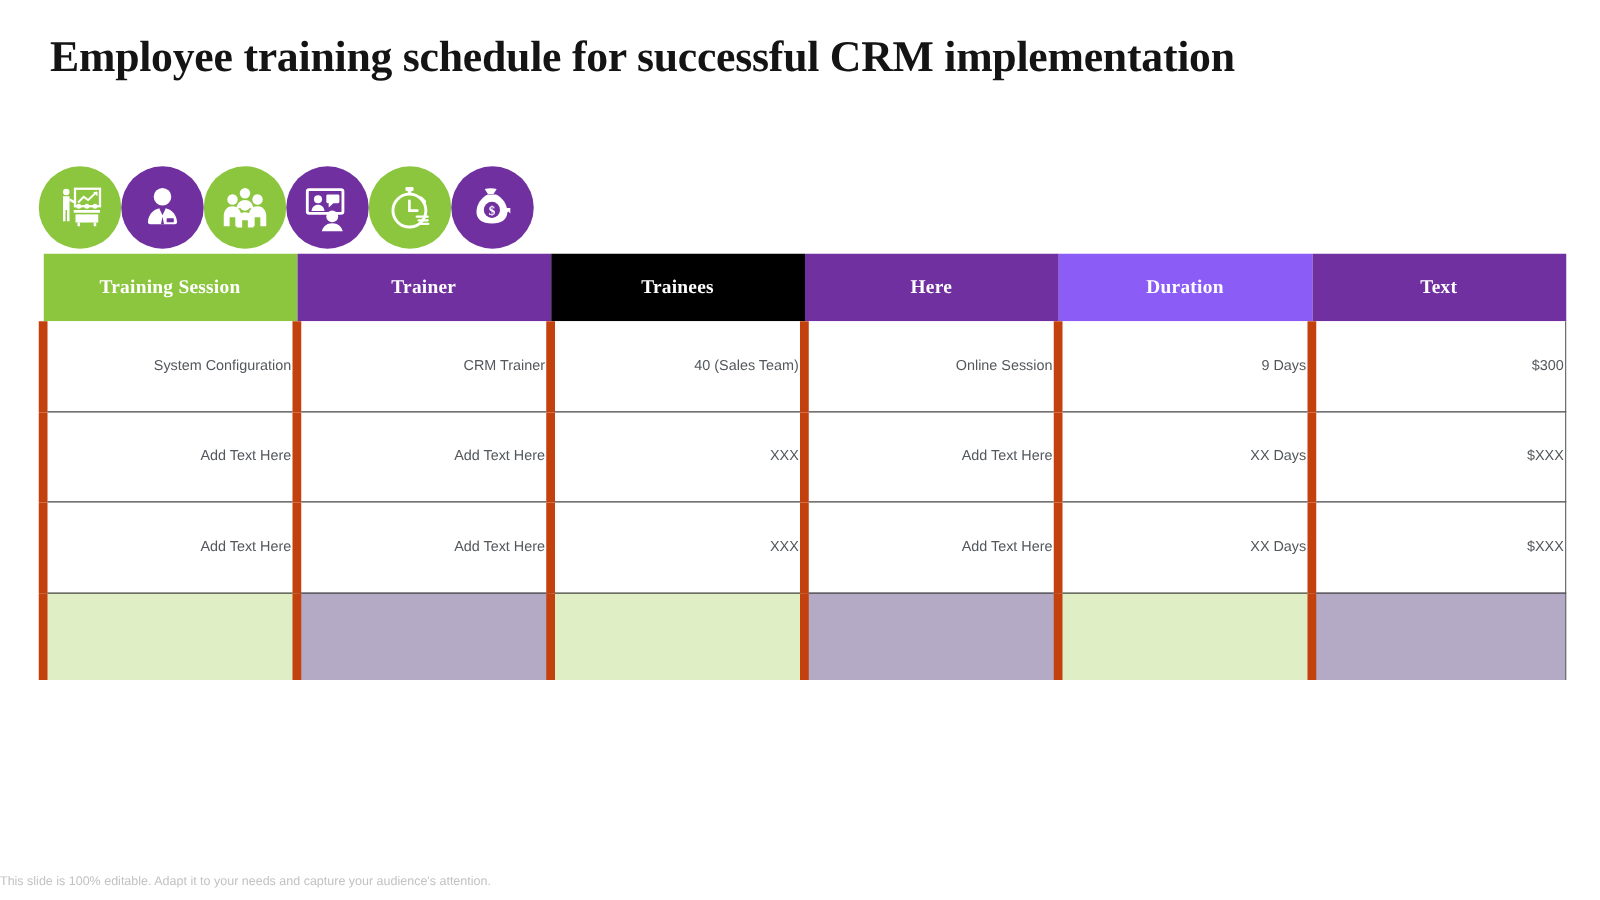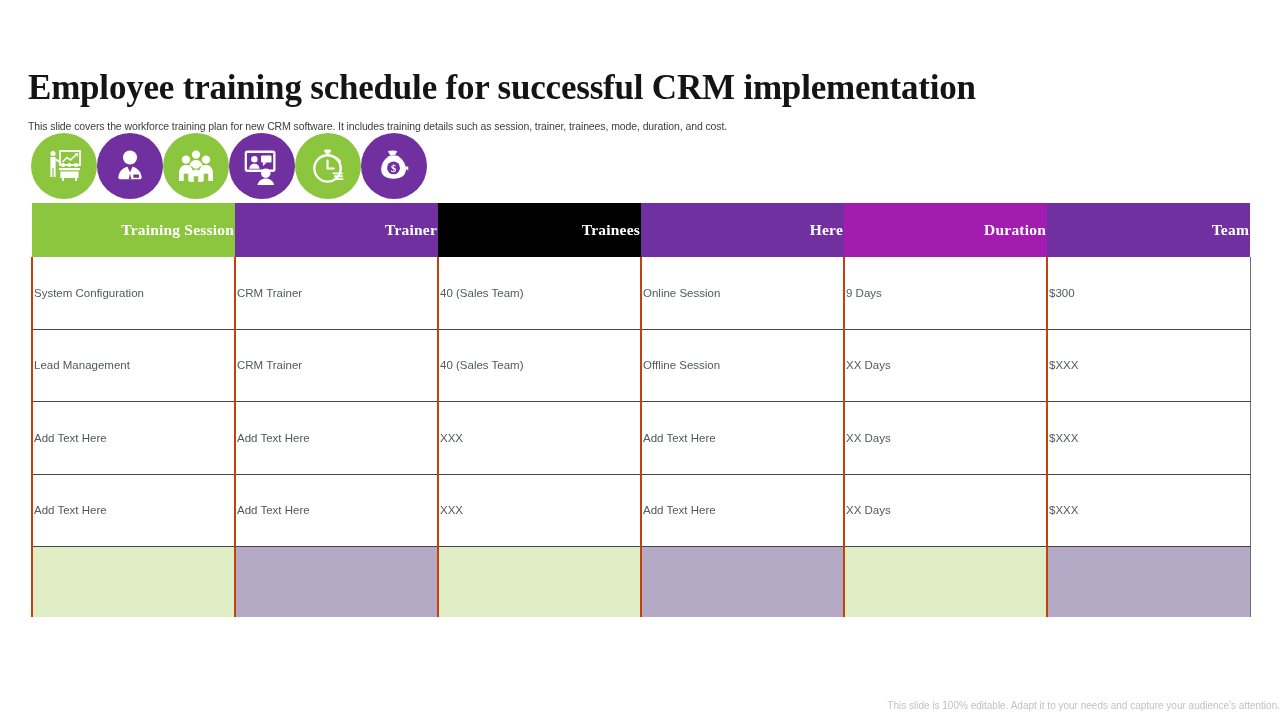--- a/index.html
+++ b/index.html
@@ -11,24 +11,23 @@
     height: 720px;
     background: #ffffff;
     font-family: "Liberation Sans", sans-serif;
     overflow: hidden;
     position: relative;
   }
 
   
   .slide-header {
     position: absolute;
-    left: 28px;
+    left: 40px;
     top: 24px;
     width: 1210px;
-    margin-top: 42px;
   }
   .slide-title {
     font-family: "Liberation Serif", serif;
     font-size: 35px;
     font-weight: bold;
     color: #141414;
     letter-spacing: -0.2px;
     line-height: 44px;
     margin: 0;
     white-space: nowrap;
@@ -77,33 +76,33 @@
     border-collapse: collapse;
     width: 1218px;
     table-layout: fixed;
   }
   table.schedule th {
     height: 52px;
     font-family: "Liberation Serif", serif;
     font-size: 15.5px;
     font-weight: bold;
     color: #ffffff;
+    text-align: center;
+    vertical-align: middle;
+    letter-spacing: 0.2px;
+  }
+  table.schedule td {
+    height: 69.5px;
+    font-family: "Liberation Sans", sans-serif;
+    font-size: 11.5px;
+    color: #54585c;
     text-align: right;
     vertical-align: middle;
-    letter-spacing: 0.2px;
-  }
-  table.schedule td {
-    height: 69.5px;
-    font-family: "Liberation Sans", sans-serif;
-    font-size: 11.5px;
-    color: #54585c;
-    text-align: left;
-    vertical-align: middle;
     background: #ffffff;
-    border-left: 2px solid #c2410c;
+    border-left: 7px solid #c2410c;
     border-right: 1px solid #6f6f6f;
     border-bottom: 1px solid #464646;
   }
   table.schedule tbody tr:last-child td {
     border-bottom: none;
   }
   table.schedule tbody tr:first-child td {
     border-top: none;
   }
   .col-bottom-row td {
@@ -115,32 +114,31 @@
   }
   .col-bottom-row td.cb-green { background: #dfeec4; }
   .col-bottom-row td.cb-purple { background: #b5aac6; }
 
   
   .slide-footer {
     position: absolute;
     left: 0;
     top: 700px;
     width: 1280px;
-    text-align: right;
+    text-align: left;
     font-family: "Liberation Sans", sans-serif;
     font-size: 10px;
     color: #c2c2c2;
   }
 </style>
 </head>
 <body>
 
 <div class="slide-header">
   <h1 class="slide-title">Employee training schedule for successful CRM implementation</h1>
-  <p class="slide-subtitle">This slide covers the workforce training plan for new CRM software. It includes training details such as session, trainer, trainees, mode, duration, and cost.</p>
 </div>
 
 <div class="icon-row">
 
   <div class="icon-cell">
     <div class="icon-circle" style="background:#8CC63F">
       <svg width="40" height="40" viewBox="0 0 40 40" fill="#ffffff">
         <rect x="16" y="5" width="20" height="14" fill="none" stroke="#ffffff" stroke-width="1.8"></rect>
         <polyline points="18.5,16 23,11.5 26.5,14 33.5,7.5" fill="none" stroke="#ffffff" stroke-width="1.6"></polyline>
         <polygon points="30.5,7.5 34,7.5 34,11"></polygon>
@@ -237,40 +235,32 @@
       <col style="width:203px">
         <col style="width:203px">
         <col style="width:203px">
     </colgroup>
     <thead>
       <tr>
         <th style="background:#8CC63F">Training Session</th>
         <th style="background:#7030A0">Trainer</th>
         <th style="background:#000000">Trainees</th>
         <th style="background:#7030A0">Here</th>
-        <th style="background:#a21caf">Duration</th>
-        <th style="background:#7030A0">Team</th>
+        <th style="background:#8b5cf6">Duration</th>
+        <th style="background:#7030A0">Text</th>
       </tr>
     </thead>
     <tbody>
       <tr>
         <td>System Configuration</td>
         <td>CRM Trainer</td>
         <td>40 (Sales Team)</td>
         <td>Online Session</td>
         <td>9 Days</td>
         <td>$300</td>
-      </tr>
-      <tr>
-        <td>Lead Management</td>
-        <td>CRM Trainer</td>
-        <td>40 (Sales Team)</td>
-        <td>Offline Session</td>
-        <td>XX Days</td>
-        <td>$XXX</td>
       </tr>
       <tr>
         <td>Add Text Here</td>
         <td>Add Text Here</td>
         <td>XXX</td>
         <td>Add Text Here</td>
         <td>XX Days</td>
         <td>$XXX</td>
       </tr>
       <tr>

